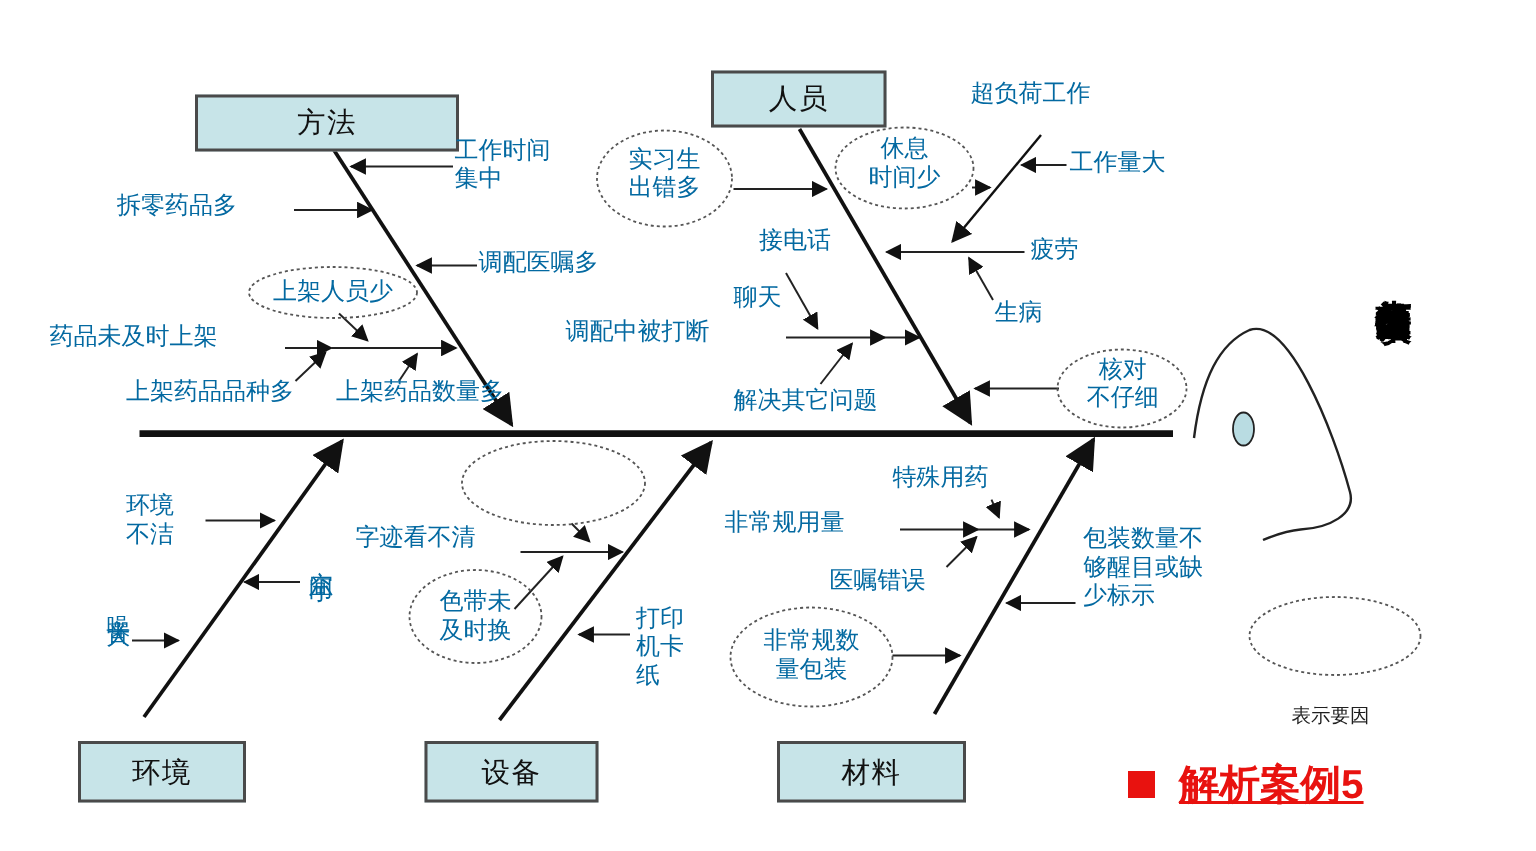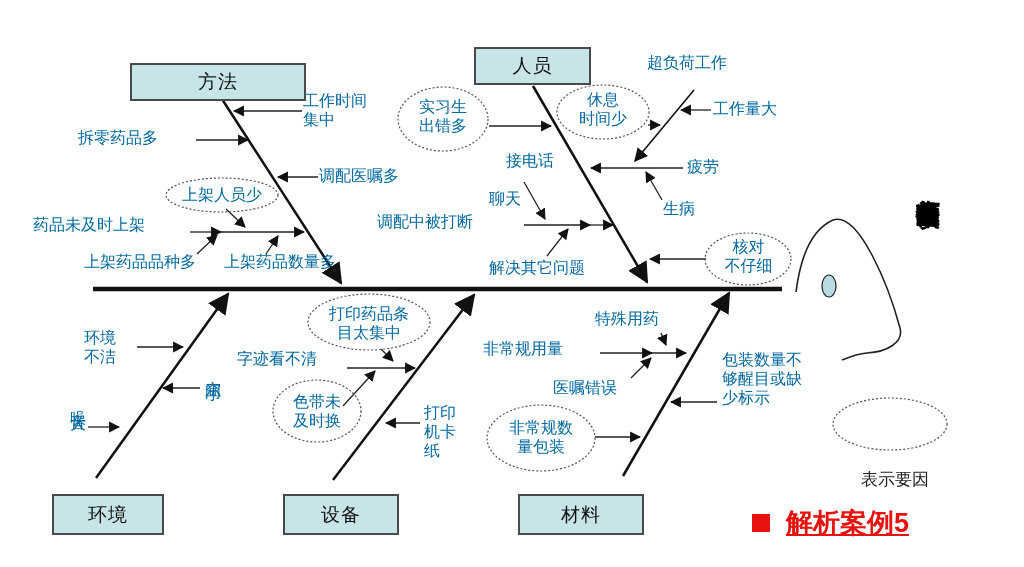--- a/index.html
+++ b/index.html
@@ -16,21 +16,21 @@
   .vert{writing-mode:vertical-rl;letter-spacing:2px;}
   .cat-box{
     position:absolute;background:#c7e4e8;border:2px solid #4a4a4a;
     display:flex;align-items:center;justify-content:center;
     font-size:19px;color:#111;letter-spacing:1px;
   }
   .fish-title{
     position:absolute;writing-mode:vertical-rl;font-weight:bold;font-size:24px;
     color:#000;line-height:1;letter-spacing:1px;
   }
-  .legend-label{position:absolute;font-size:17px;color:#1f1f1f;}
+  .legend-label{position:absolute;font-size:13px;color:#1f1f1f;}
   .caption{
     position:absolute;display:flex;align-items:center;gap:16px;
   }
   .caption .sq{width:18px;height:18px;background:#e8120f;}
   .caption .cap-text{font-size:27px;font-weight:bold;color:#e8120f;text-decoration:underline;}
 </style>
 </head>
 <body>
 
 <div id="stage">
@@ -149,22 +149,20 @@
   <div class="lbl" style="left:377px;top:213px;">调配中被打断</div>
   <div class="lbl" style="left:489px;top:259px;">解决其它问题</div>
   <div class="lbl center" style="left:706px;top:238px;width:85px;">核对
 不仔细</div>
 
   <div class="lbl" style="left:84px;top:329px;">环境
 不洁</div>
   <div class="lbl vert" style="left:203px;top:368px;">空间小</div>
   <div class="lbl vert" style="left:68px;top:398px;">噪音大</div>
 
-  <div class="lbl center" style="left:308px;top:305px;width:122px;">打印药品条
-目太集中</div>
   <div class="lbl" style="left:237px;top:350px;">字迹看不清</div>
   <div class="lbl center" style="left:274px;top:393px;width:86px;">色带未
 及时换</div>
   <div class="lbl" style="left:424px;top:404px;">打印
 机卡
 纸</div>
 
   <div class="lbl" style="left:595px;top:310px;">特殊用药</div>
   <div class="lbl" style="left:483px;top:340px;">非常规用量</div>
   <div class="lbl" style="left:553px;top:379px;">医嘱错误</div>

